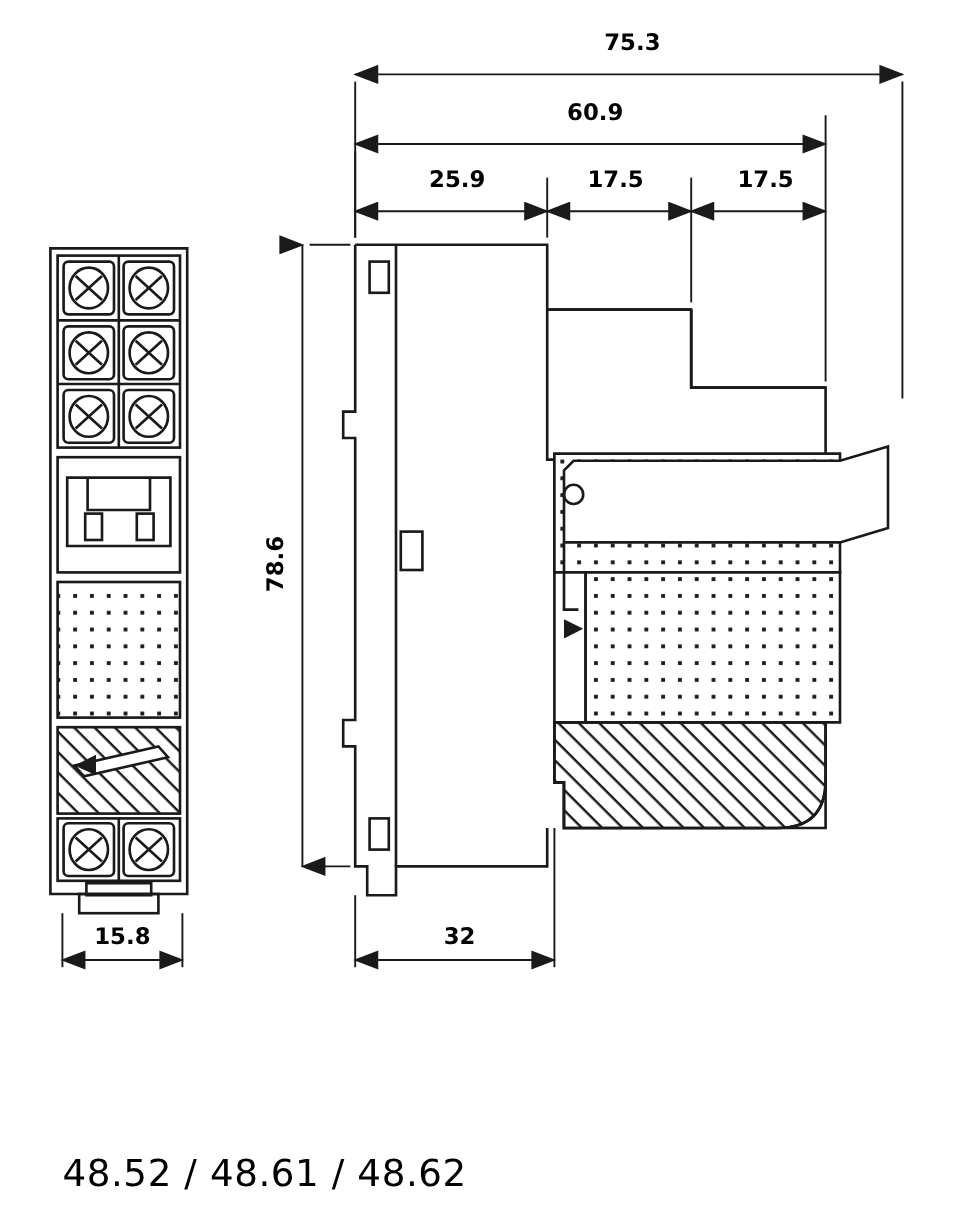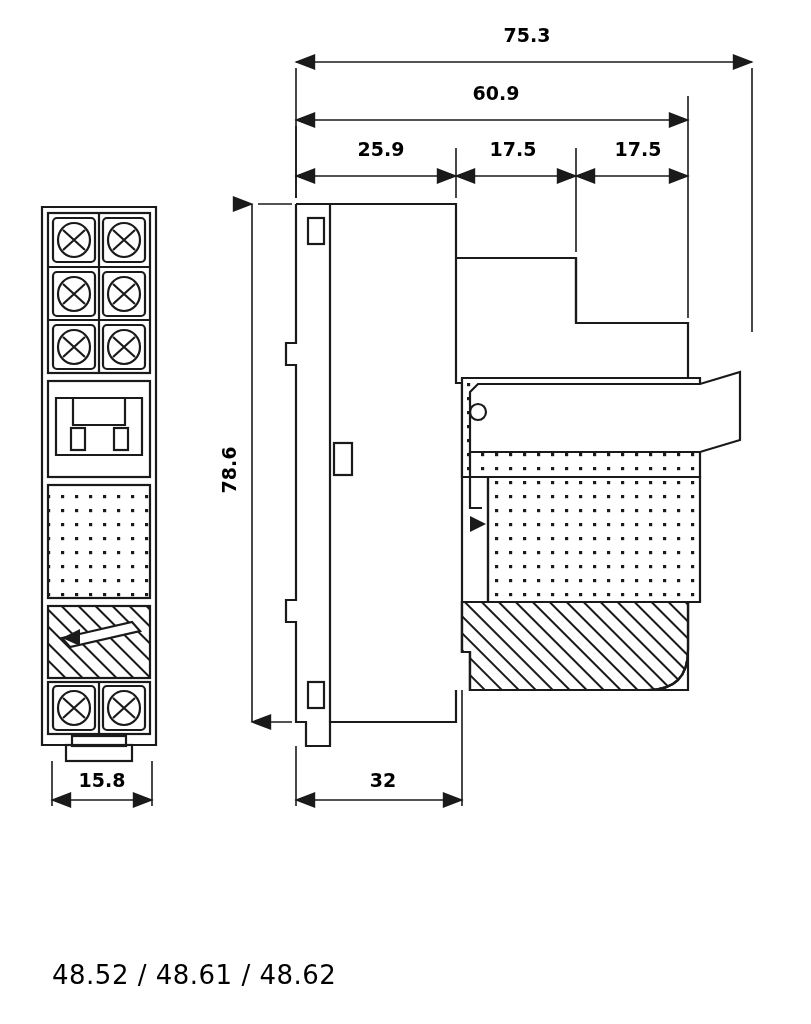--- a/index.html
+++ b/index.html
@@ -20,21 +20,21 @@
     left: 0;
     top: 0;
     width: 811px;
     height: 748px;
   }
   .caption {
     position: absolute;
     left: 52px;
     top: 960px;
     font-family: "DejaVu Sans", sans-serif;
-    font-size: 26px;
+    font-size: 31px;
     letter-spacing: 0.5px;
     color: #000;
     white-space: nowrap;
   }
   svg text {
     font-family: "DejaVu Sans", sans-serif;
     fill: #000;
   }
   .dimtext {
     font-size: 19px;

